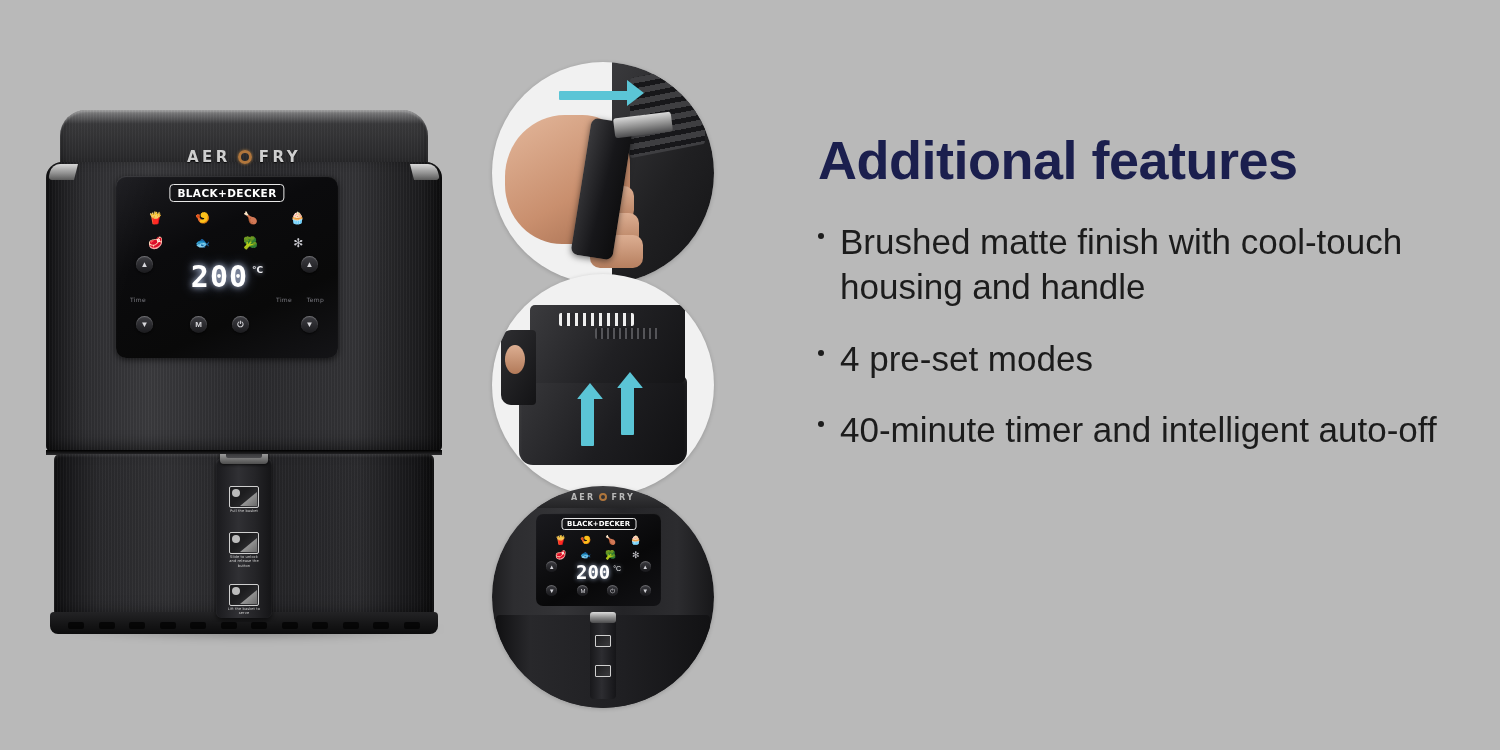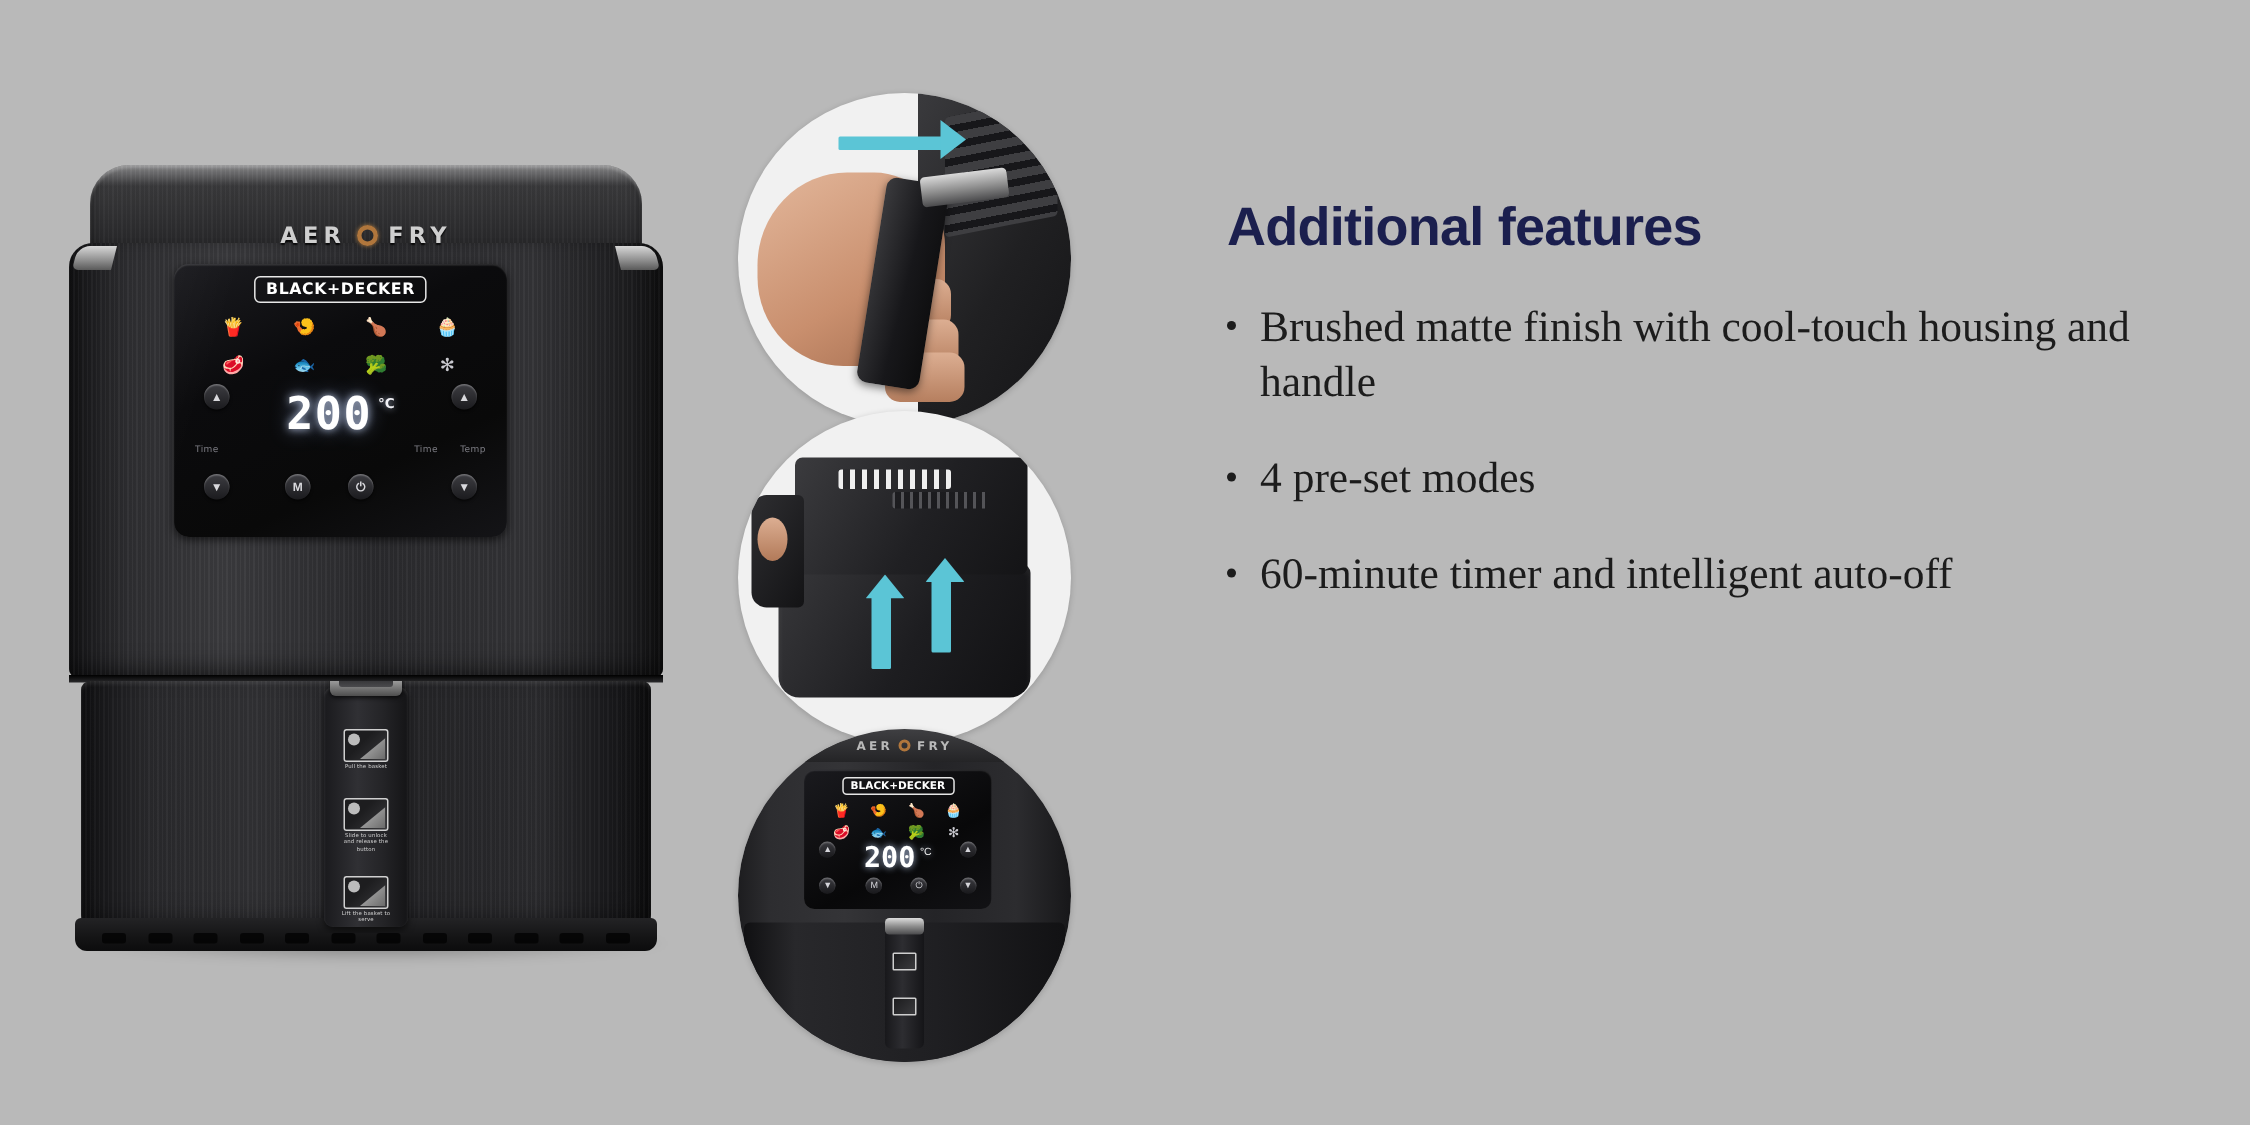--- a/index.html
+++ b/index.html
@@ -398,36 +398,36 @@
   }
   .c3 .st3{
     position:absolute; left:50%; transform:translateX(-50%);
     width:16px; height:12px; border:.8px solid #cfcfcf; border-radius:1px;
     background:linear-gradient(135deg,#1c1c1e,#3a3a3d);
   }
 
   
   .panel{ position:absolute; left:818px; top:132px; width:648px; }
   .headline{
-    font-size:36px; font-weight:700; color:#1b1f4e; letter-spacing:-.5px;
+    font-size:54px; font-weight:700; color:#1b1f4e; letter-spacing:-.5px;
     line-height:1.05; margin-bottom:30px;
     font-family:"Liberation Sans", sans-serif;
   }
   .bullets{ list-style:none; }
   .bullets li{
     display:flex; align-items:flex-start; gap:16px;
     margin-bottom:26px;
   }
   .bullets li .dot{
     width:6px; height:6px; border-radius:50%; background:#1c1c1c;
     margin-top:14px; flex:0 0 6px;
   }
   .bullets li .txt{
-    font-size:29px; line-height:1.30; color:#1c1c1c;
-    font-family:Liberation Serif, serif; max-width:600px;
+    font-size:35px; line-height:1.30; color:#1c1c1c;
+    font-family:Liberation Sans, sans-serif; max-width:600px;
   }
 </style>
 </head>
 <body>
 
 <div class="stage">
 
   <div class="product">
     <div class="shadow-base"></div>
 
@@ -589,18 +589,18 @@
       <li>
         <span class="dot"></span>
         <span class="txt">Brushed matte finish with cool-touch housing and handle</span>
       </li>
       <li>
         <span class="dot"></span>
         <span class="txt">4 pre-set modes</span>
       </li>
       <li>
         <span class="dot"></span>
-        <span class="txt">60-minute timer and intelligent auto-off</span>
+        <span class="txt">40-minute timer and intelligent auto-off</span>
       </li>
     </ul>
   </div>
 
 </div>
 
 </body></html>

